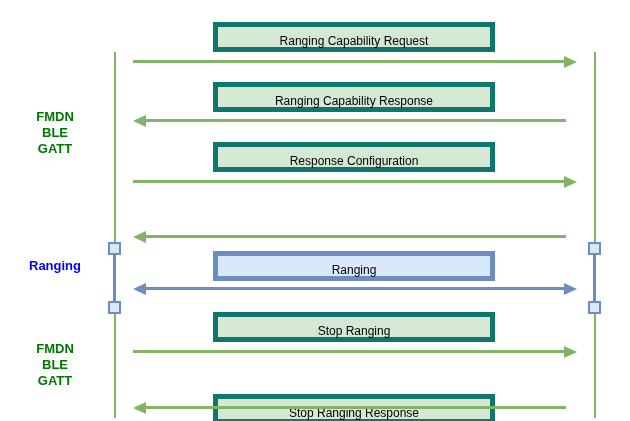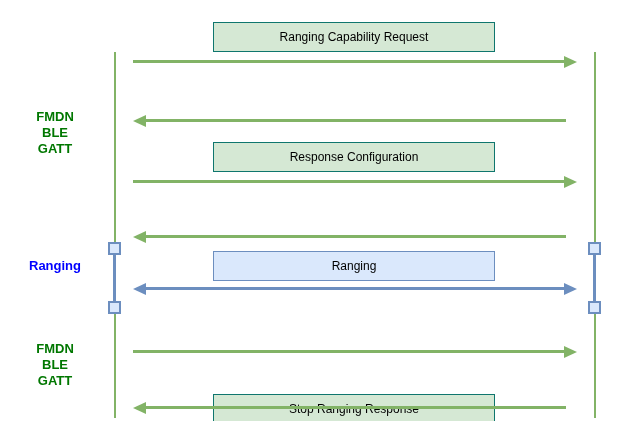--- a/index.html
+++ b/index.html
@@ -23,21 +23,21 @@
     background:#dae8fc; border:2px solid #6c8ebf;
   }
   .ep-lt { left:108px; top:242px; }
   .ep-lb { left:108px; top:301px; }
   .ep-rt { left:588px; top:242px; }
   .ep-rb { left:588px; top:301px; }
 
   
   .msg-box {
     position:absolute; left:213px; width:282px; height:30px; box-sizing:border-box;
-    background:#d5e8d4; border:1px solid #0f766e;
+    background:#d5e8d4; border:5px solid #0f766e;
     color:#000000; font-size:12px; line-height:28px; text-align:center;
     white-space:nowrap;
   }
   .msg-box.blue { background:#dae8fc; border-color:#6c8ebf; }
   .b1 { top:22px; }  .b2 { top:82px; }  .b3 { top:142px; } .b4 { top:197px; }
   .b5 { top:251px; } .b6 { top:312px; } .b7 { top:368px;margin-top:26px; }
 
   
   .arrow { position:absolute; left:133px; width:444px; height:12px; }
   .a1 { top:56px; }  .a2 { top:115px; } .a3 { top:176px; } .a4 { top:231px; }
@@ -88,22 +88,24 @@
   <div class="side-label sl2">
     <span>Ranging</span>
   </div>
   <div class="side-label sl3">
     <span>FMDN</span>
     <span>BLE</span>
     <span>GATT</span>
   </div>
 
   <div class="msg-box b1">Ranging Capability Request</div>
+  <div class="msg-box b2">Ranging Capability Response</div>
   <div class="msg-box b3">Response Configuration</div>
   <div class="msg-box blue b5">Ranging</div>
+  <div class="msg-box b6">Stop Ranging</div>
   <div class="msg-box b7">Stop Ranging Response</div>
 
   <div class="arrow dir-right a1">
     <div class="shaft"></div>
     <div class="head point-right"></div>
   </div>
   <div class="arrow dir-left a2">
     <div class="shaft"></div>
     <div class="head point-left"></div>
   </div>

